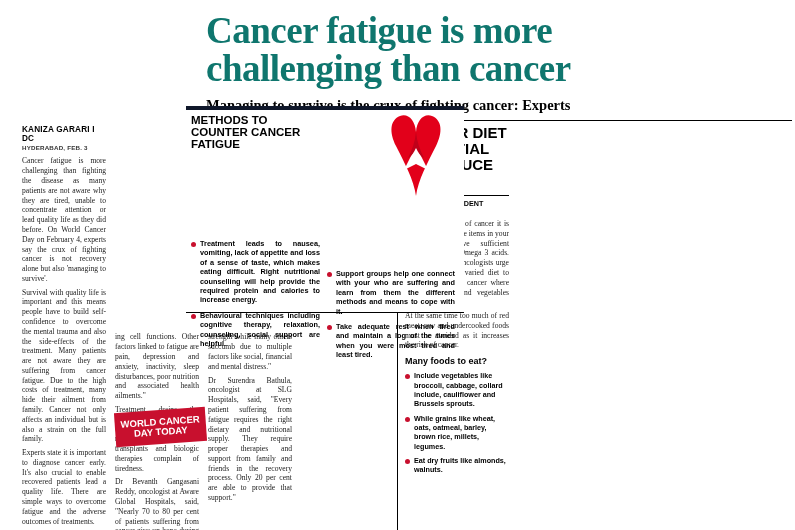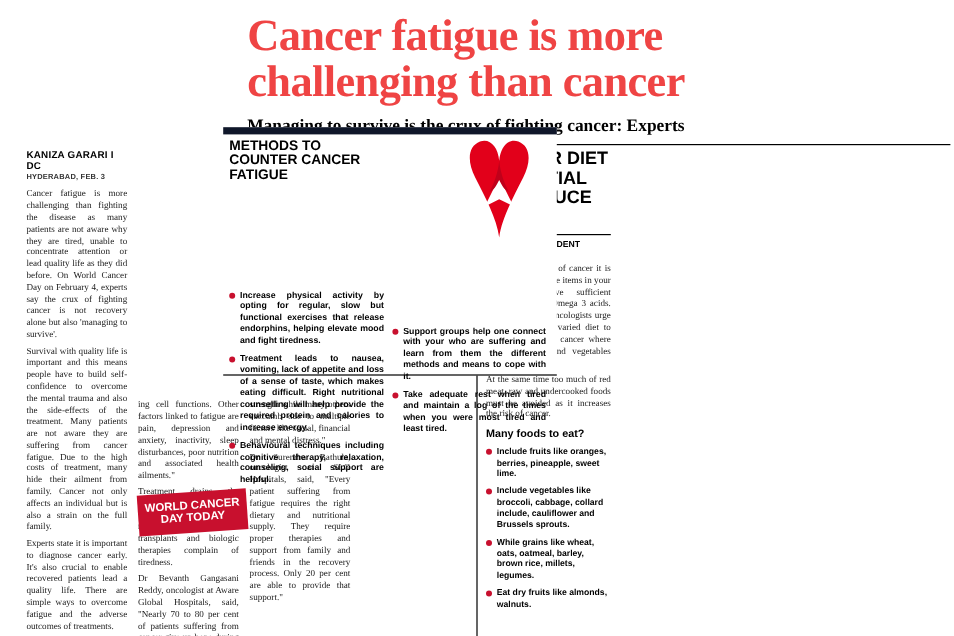--- a/index.html
+++ b/index.html
@@ -23,21 +23,21 @@
     padding: 8px 22px 6px 22px;
   }
 
   
   .headline {
     font-family: "Liberation Serif", serif;
     font-weight: bold;
     font-size: 37px;
     line-height: 1.02;
     letter-spacing: -0.5px;
-    color: #ef4444;
+    color: #0f766e;
     margin: 4px 0 0 184px;
     width: 570px;
   }
   .headline .l2 { display: block; }
 
   .subhead {
     font-family: "Liberation Serif", serif;
     font-weight: bold;
     font-size: 14.5px;
     color: #000;
@@ -115,21 +115,21 @@
   }
 
   
   .methods-box {
     position: absolute;
     left: 186px;
     top: 106px;
     width: 278px;
     height: 207px;
     background: #ffffff;
-    border-top: 6px solid #0f172a;
+    border-top: 4px solid #0f172a;
     border-bottom: 1.2px solid #000;
     box-sizing: border-box;
     padding: 4px 5px 4px 5px;
     z-index: 5;
   }
   .methods-title {
     font-family: "Liberation Sans", sans-serif;
     font-weight: bold;
     font-size: 11.5px;
     line-height: 1.06;
@@ -299,24 +299,20 @@
       <div class="side-title">PROPER DIET ESSENTIAL TO REDUCE RISK</div>
       <div class="side-rule"></div>
       <div class="side-byline">DC CORRESPONDENT</div>
       <div class="side-byline-sub">HYDERABAD, FEB. 3</div>
       <p class="body">To reduce the risk of cancer it is important to include items in your diet which give sufficient antioxidants and Omega 3 acids. Nutritionists and oncologists urge people to have a varied diet to reduce the risk of cancer where sufficient fruits and vegetables must be a part.</p>
       <p class="body">At the same time too much of red meat, raw and undercooked foods must be avoided as it increases the risk of cancer.</p>
       <div class="side-q">Many foods to eat?</div>
 
       <div class="side-bullet">
         <span class="bullet-dot"></span>
-        <span class="side-bullet-text">Include fruits like oranges, berries, pineapple, sweet lime.</span>
-      </div>
-      <div class="side-bullet">
-        <span class="bullet-dot"></span>
         <span class="side-bullet-text">Include vegetables like broccoli, cabbage, collard include, cauliflower and Brussels sprouts.</span>
       </div>
       <div class="side-bullet">
         <span class="bullet-dot"></span>
         <span class="side-bullet-text">While grains like wheat, oats, oatmeal, barley, brown rice, millets, legumes.</span>
       </div>
       <div class="side-bullet">
         <span class="bullet-dot"></span>
         <span class="side-bullet-text">Eat dry fruits like almonds, walnuts.</span>
       </div>
@@ -329,24 +325,20 @@
     <div class="methods-title">METHODS TO COUNTER CANCER FATIGUE</div>
 
     <svg class="ribbon" viewBox="0 0 84 86">
       <path d="M42 84 C40 68 30 50 22 34 C15 20 16 8 26 4 C34 1 41 8 42 20 C43 8 50 1 58 4 C68 8 69 20 62 34 C54 50 44 68 42 84 Z" fill="#e2001a"></path>
       <path d="M42 34 C38 42 34 50 30 58 L42 52 L54 58 C50 50 46 42 42 34 Z" fill="#ffffff"></path>
       <path d="M42 20 C41 30 38 38 34 46 C38 44 40 40 42 36 C44 40 46 44 50 46 C46 38 43 30 42 20 Z" fill="#c0001a"></path>
     </svg>
 
     <div class="methods-cols">
       <div class="mcol">
-        <div class="bullet-item">
-          <span class="bullet-dot"></span>
-          <span class="bullet-text">Increase physical activity by opting for regular, slow but functional exercises that release endorphins, helping elevate mood and fight tiredness.</span>
-        </div>
         <div class="bullet-item">
           <span class="bullet-dot"></span>
           <span class="bullet-text">Treatment leads to nausea, vomiting, lack of appetite and loss of a sense of taste, which makes eating difficult. Right nutritional counselling will help provide the required protein and calories to increase energy.</span>
         </div>
         <div class="bullet-item">
           <span class="bullet-dot"></span>
           <span class="bullet-text">Behavioural techniques including cognitive therapy, relaxation, counseling, social support are helpful.</span>
         </div>
       </div>
       <div class="mcol right">

